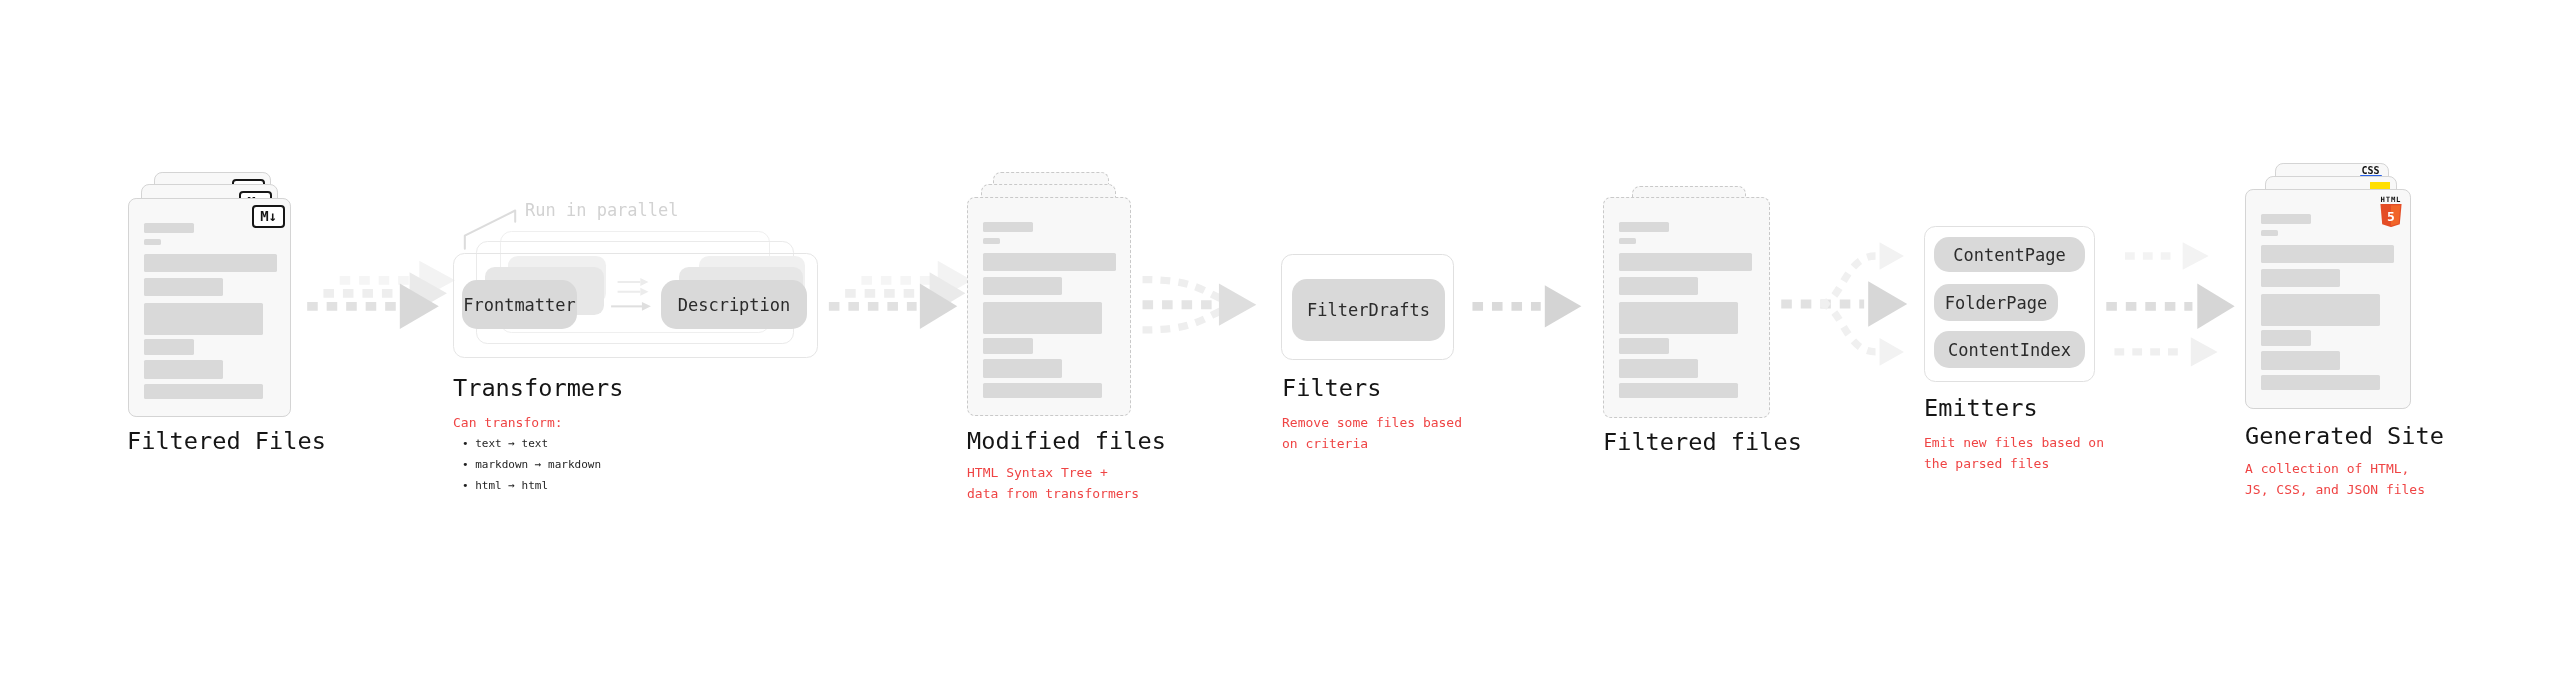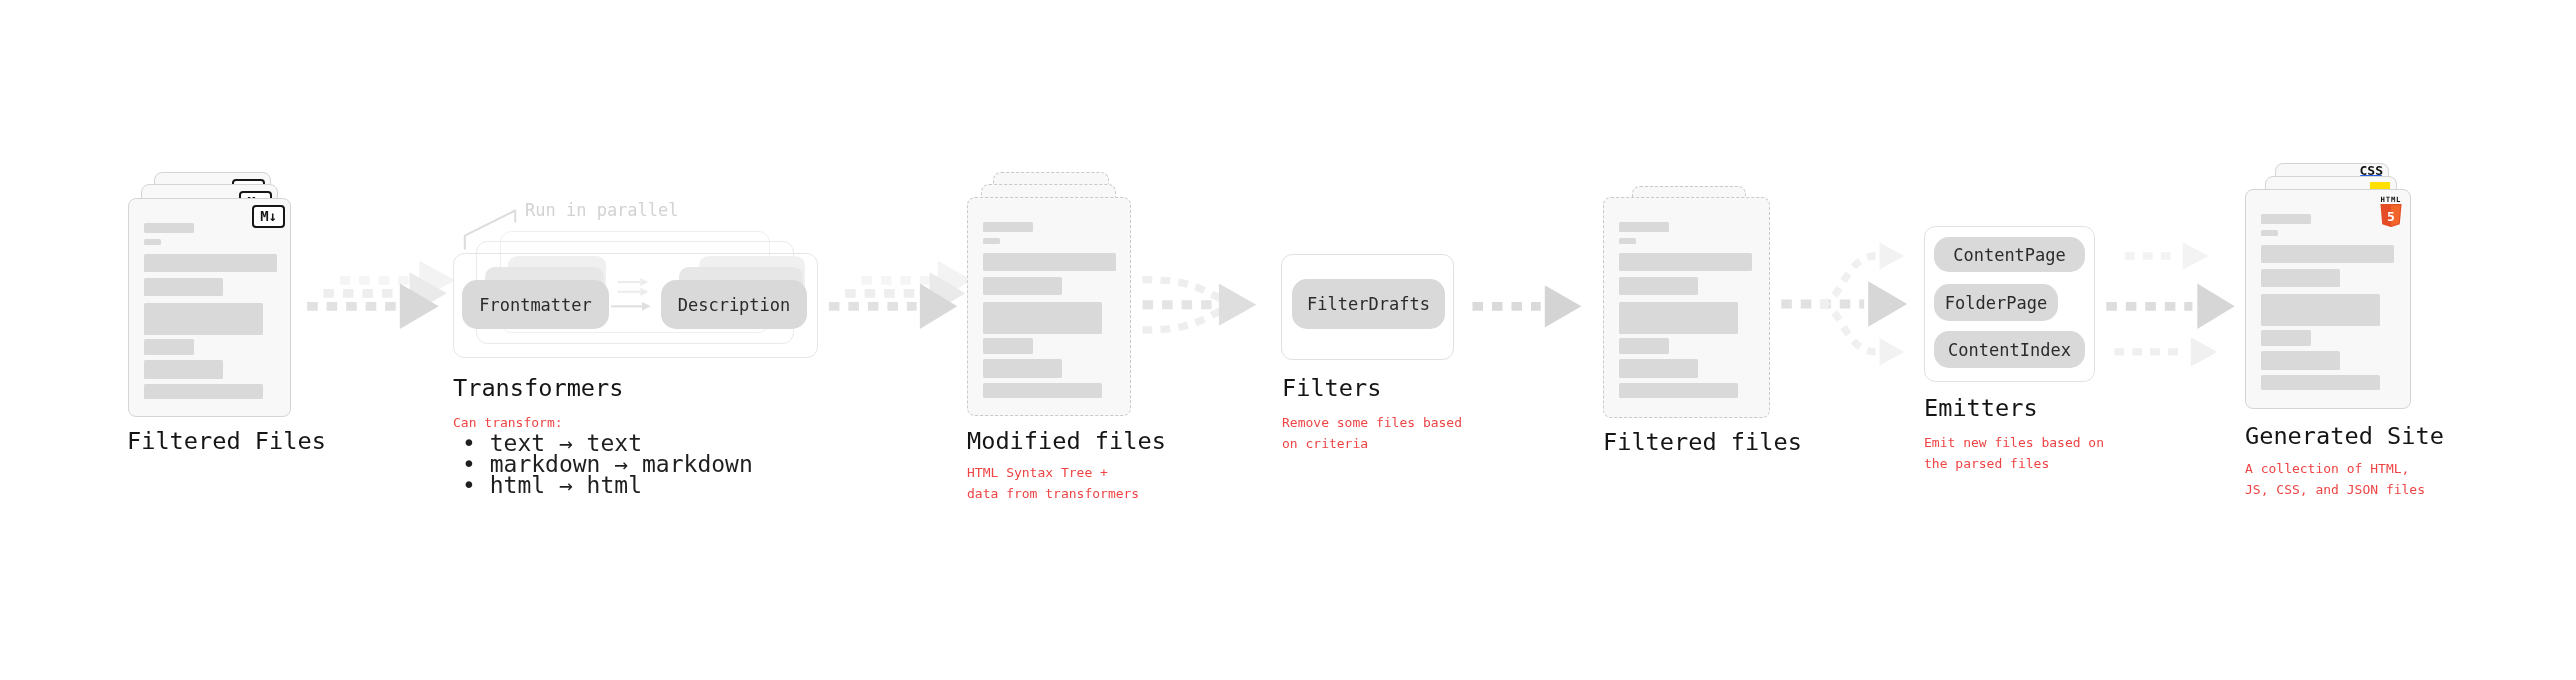--- a/index.html
+++ b/index.html
@@ -20,40 +20,40 @@
   .b5{margin-top:6.5px;width:119px;height:32.5px;}
   .b6{margin-top:4.1px;width:50px;height:16.3px;}
   .b7{margin-top:4.1px;width:79px;height:19.5px;}
   .b8{margin-top:4.9px;width:119px;height:14.6px;}
 
   .md-badge{position:absolute; top:5.7px; right:4.9px; width:29px; height:19.5px;
     border:2.4px solid #161616; border-radius:4.1px; background:#fff; color:#161616;
     font-weight:bold; font-size:14px; line-height:19.5px; text-align:center;}
 
   .css-badge{position:absolute; top:3.3px; right:6.5px; width:22px; text-align:center;}
-  .css-badge .txt{font-size:13px; font-weight:bold; color:#111; line-height:7.3px;}
+  .css-badge .txt{font-size:10px; font-weight:bold; color:#111; line-height:7.3px;}
   .css-badge .bar{height:3.3px; background:#2760e8; margin-top:0.8px; border-radius:0.8px;}
   .js-badge{position:absolute; top:4.9px; right:6.5px; width:19.5px; height:8.1px; background:#ffdf00;}
   .html5-badge{position:absolute; top:5.7px; right:8.1px; width:22px; text-align:center;}
   .html5-badge .txt{font-size:7.3px; font-weight:bold; color:#111; line-height:8.1px; letter-spacing:0.8px;}
 
   
   .gbox{position:absolute; background:#ffffff; border:1.6px solid #e0e0e0; border-radius:11.4px; box-sizing:border-box;}
   .outline{position:absolute; background:transparent; border:1.6px solid #e5e5e5; border-radius:11.4px; box-sizing:border-box;}
   .outline.o2{border-color:#eaeaea;}
   .outline.o3{border-color:#efefef;}
   .pill{position:absolute; background:#d9d9d9; border-radius:15px; color:#2b2b2b;
     font-size:17px; display:flex; align-items:center; justify-content:center;}
   .ghost1{background:#e7e7e7; border-radius:9.8px; position:absolute;}
   .ghost2{background:#f0f0f0; border-radius:9.8px; position:absolute;}
 
   
   .heading{position:absolute; font-size:23.6px; line-height:26px; font-weight:500; color:#151515; white-space:nowrap;}
   .body-text{position:absolute; font-size:13px; line-height:21px; color:#ef4444; white-space:pre-line;}
-  .bullets{position:absolute; font-size:23px; line-height:21px; color:#1f1f1f;}
+  .bullets{position:absolute; font-size:11px; line-height:21px; color:#1f1f1f;}
   .annotation{position:absolute; font-size:17px; color:#d2d2d2; white-space:nowrap;}
 </style>
 </head>
 <body>
 
 <div class="canvas">
 
   <svg class="arrows" width="2576" height="681" viewBox="0 0 3170 838">
 
     <g>
@@ -137,21 +137,21 @@
     <div class="heading" style="left:127px;top:428px;">Filtered Files</div>
   </div>
 
   <div>
     <div class="outline o3" style="left:500px;top:231px;width:270px;height:102px;"></div>
     <div class="outline o2" style="left:476px;top:241px;width:318px;height:103px;"></div>
     <div class="outline" style="left:453px;top:253px;width:365px;height:105px;"></div>
 
     <div class="ghost2" style="left:508px;top:256px;width:98px;height:47px;"></div>
     <div class="ghost1" style="left:485px;top:267px;width:119px;height:48px;"></div>
-    <div class="pill" style="left:462px;top:280px;width:147px;height:49px;">Frontmatter</div>
+    <div class="pill" style="left:462px;top:280px;width:115px;height:49px;">Frontmatter</div>
 
     <div class="ghost2" style="left:699px;top:256px;width:106px;height:47px;"></div>
     <div class="ghost1" style="left:679px;top:267px;width:124px;height:48px;"></div>
     <div class="pill" style="left:661px;top:280px;width:146px;height:49px;">Description</div>
 
     <div class="annotation" style="left:525px;top:200px;">Run in parallel</div>
 
     <div class="heading" style="left:453px;top:375px;">Transformers</div>
     <div class="body-text" style="left:453px;top:412px;">Can transform:</div>
     <div class="bullets" style="left:462px;top:433px;">
@@ -174,21 +174,21 @@
       <div class="bar b7"></div>
       <div class="bar b8"></div>
     </div>
     <div class="heading" style="left:967px;top:428px;">Modified files</div>
     <div class="body-text" style="left:967px;top:462px;">HTML Syntax Tree +
 data from transformers</div>
   </div>
 
   <div>
     <div class="gbox" style="left:1281px;top:254px;width:173px;height:106px;"></div>
-    <div class="pill" style="left:1292px;top:279px;width:153px;height:50px;">FilterDrafts</div>
+    <div class="pill" style="left:1292px;top:279px;width:153px;height:62px;">FilterDrafts</div>
     <div class="heading" style="left:1282px;top:375px;">Filters</div>
     <div class="body-text" style="left:1282px;top:412px;">Remove some files based
 on criteria</div>
   </div>
 
   <div>
     <div class="doc dashed" style="left:1632px;top:186px;width:114px;height:210px;"></div>
     <div class="doc dashed bars" style="left:1603px;top:197px;width:167px;height:221px;">
       <div class="bar b1"></div>
       <div class="bar b2"></div>

